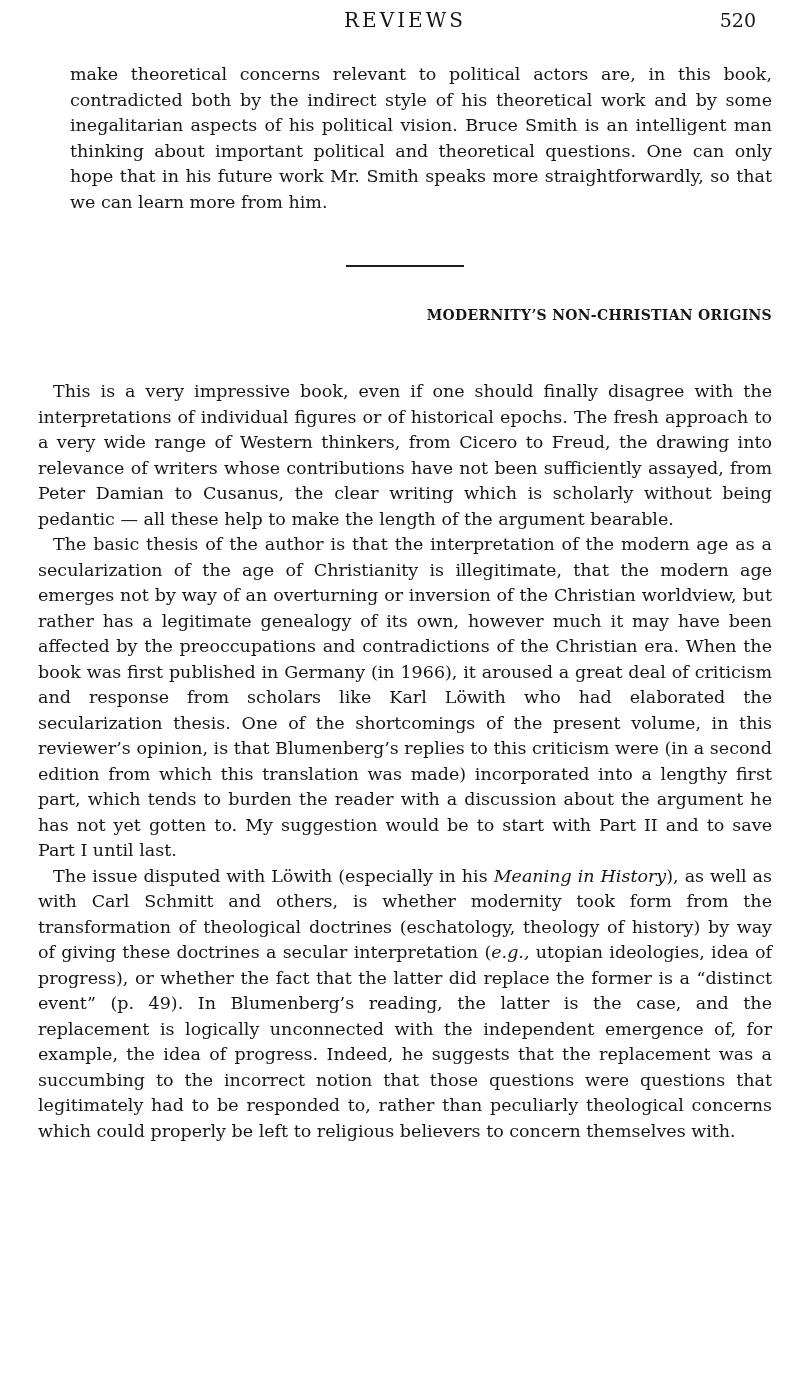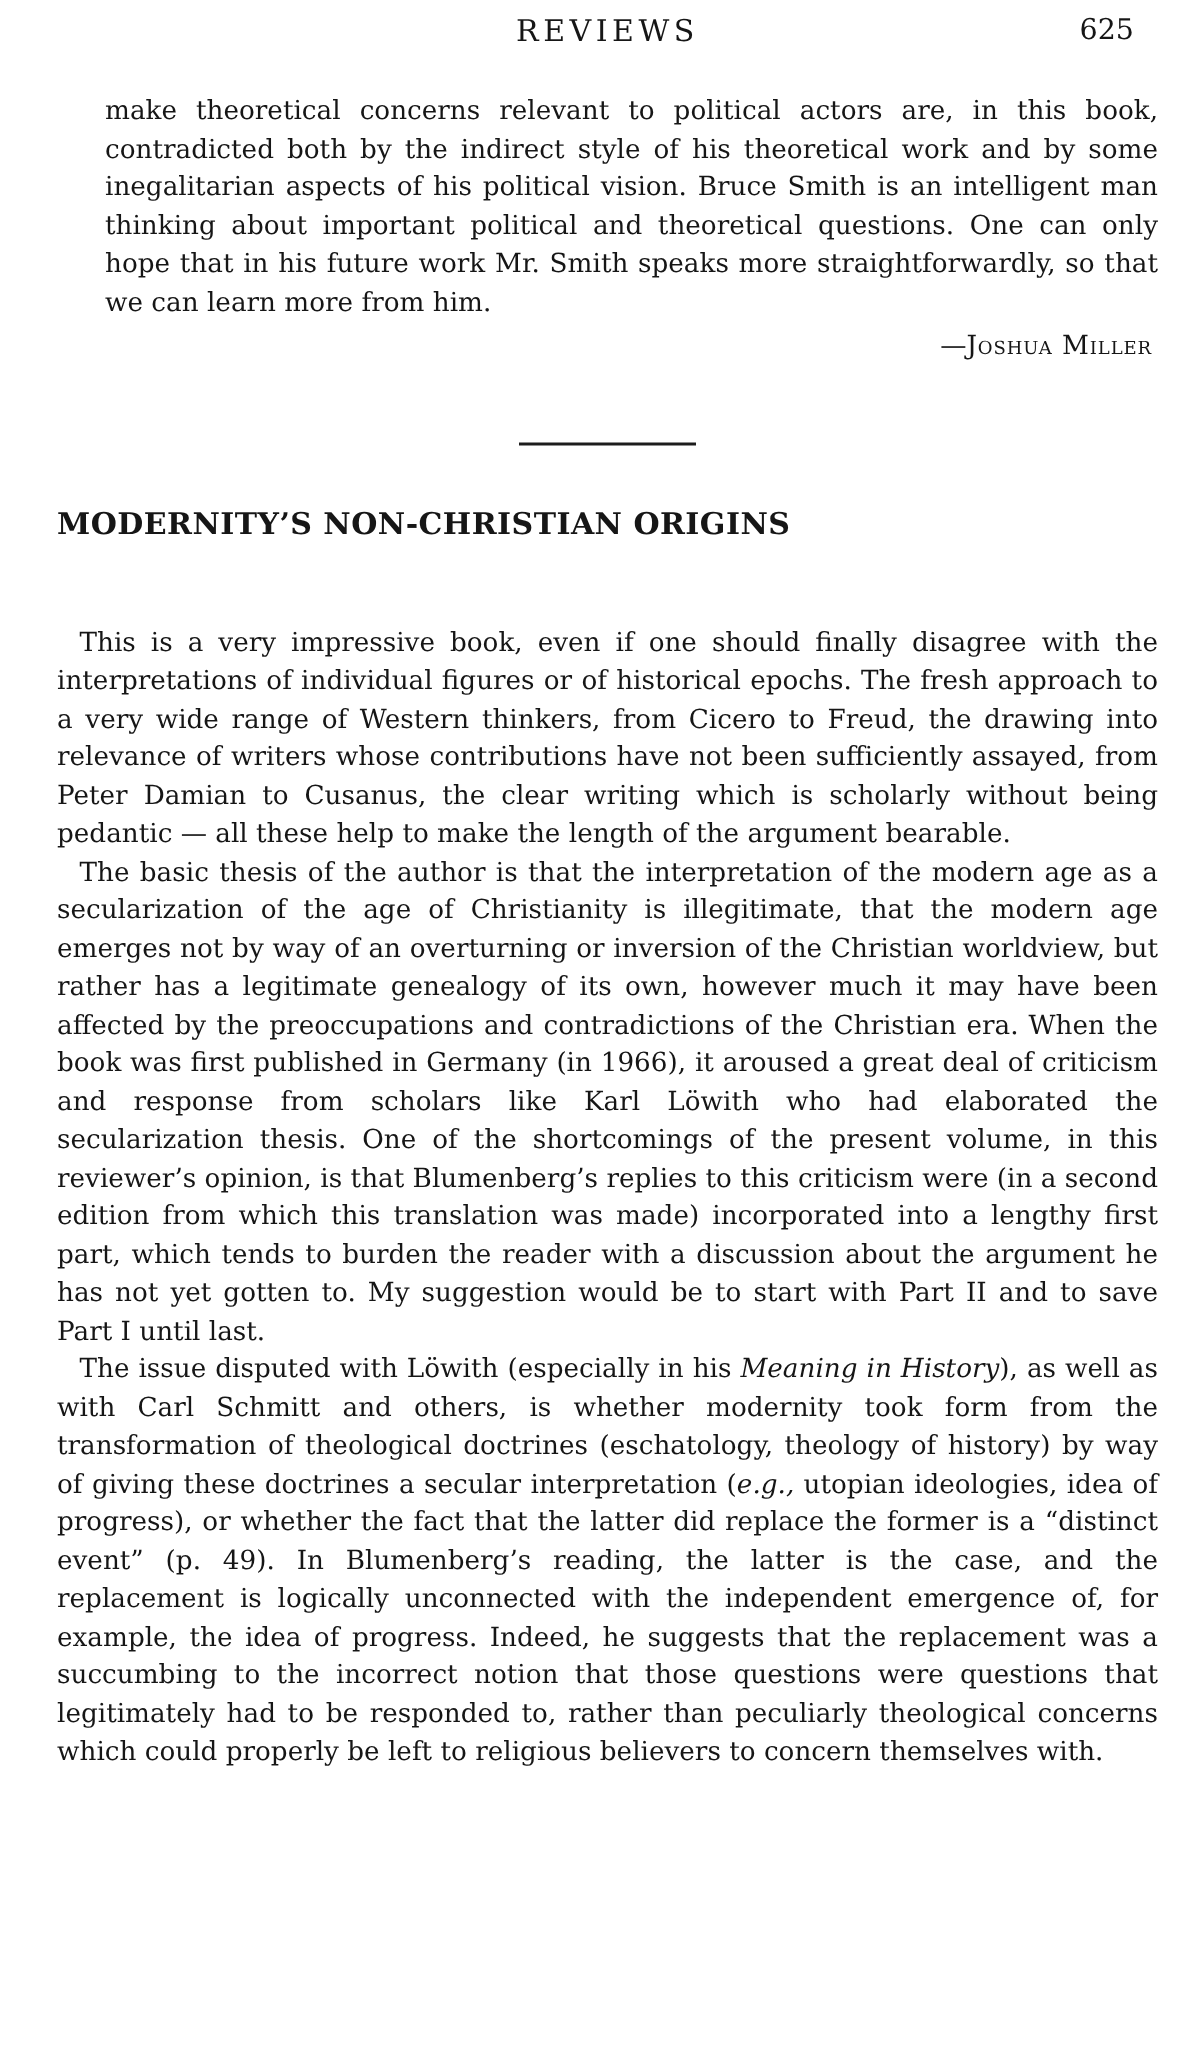--- a/index.html
+++ b/index.html
@@ -58,22 +58,22 @@
   }
   .italic { font-style: italic; }
   .divider {
     width: 118px;
     height: 2px;
     background: #1c1c1c;
     margin: 50px auto 0 auto;
   }
   .article-title {
     margin: 40px 0 0 0;
-    text-align: left;
-    font-size: 20px;
+    text-align: right;
+    font-size: 14px;
     font-weight: bold;
     letter-spacing: 0.3px;
   }
   .citation {
     margin: 40px 0 0 0;
     font-size: 17.5px;
     line-height: 25.5px;
     text-align: justify;
     text-indent: 22px;
   }
@@ -81,26 +81,25 @@
     margin-top: 56px;
   }
 </style>
 </head>
 <body>
 
 <div class="page">
 
   <header class="page-header">
     <div class="running-title">REVIEWS</div>
-    <div class="page-number">625</div>
+    <div class="page-number">520</div>
   </header>
 
   <section class="prev-review">
     <p class="body-par no-indent">make theoretical concerns relevant to political actors are, in this book, contradicted both by the indirect style of his theoretical work and by some inegalitarian aspects of his political vision. Bruce Smith is an intelligent man thinking about important political and theoretical questions. One can only hope that in his future work Mr. Smith speaks more straightforwardly, so that we can learn more from him.</p>
-    <p class="signature"><span>—</span><span class="smallcaps">Joshua Miller</span></p>
   </section>
 
   <div class="divider"></div>
 
   <section class="article">
     <h1 class="article-title">MODERNITY’S NON-CHRISTIAN ORIGINS</h1>
 
 
     <div class="article-body">
       <p class="body-par indent"><span>This is a very impressive book, even if one should finally disagree with the interpretations of individual figures or of historical epochs. The fresh approach to a very wide range of Western thinkers, from Cicero to Freud, the drawing into relevance of writers whose contributions have not been sufficiently assayed, from Peter Damian to Cusanus, the clear writing which is scholarly without being pedantic — all these help to make the length of the argument bearable.</span></p>

